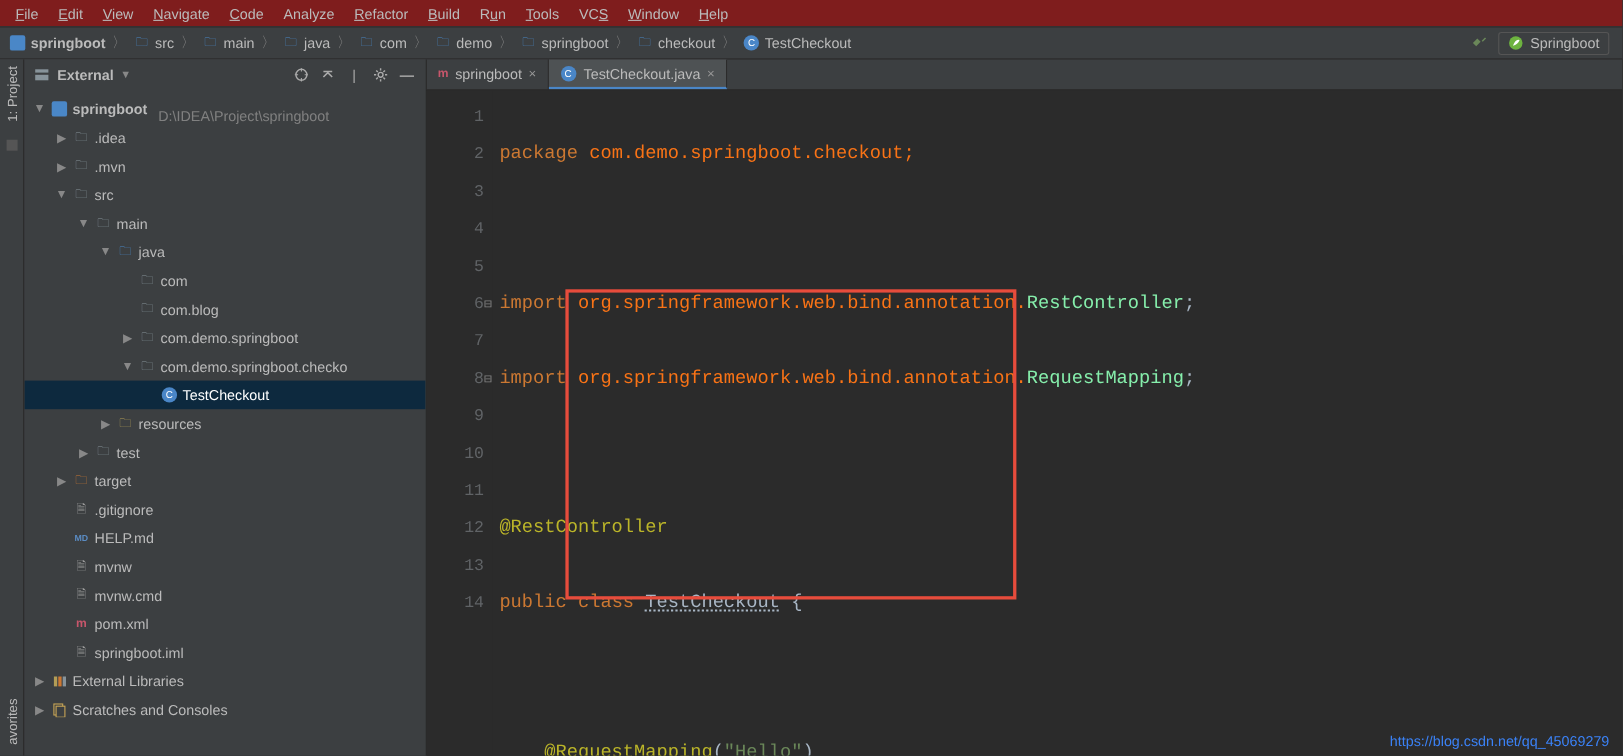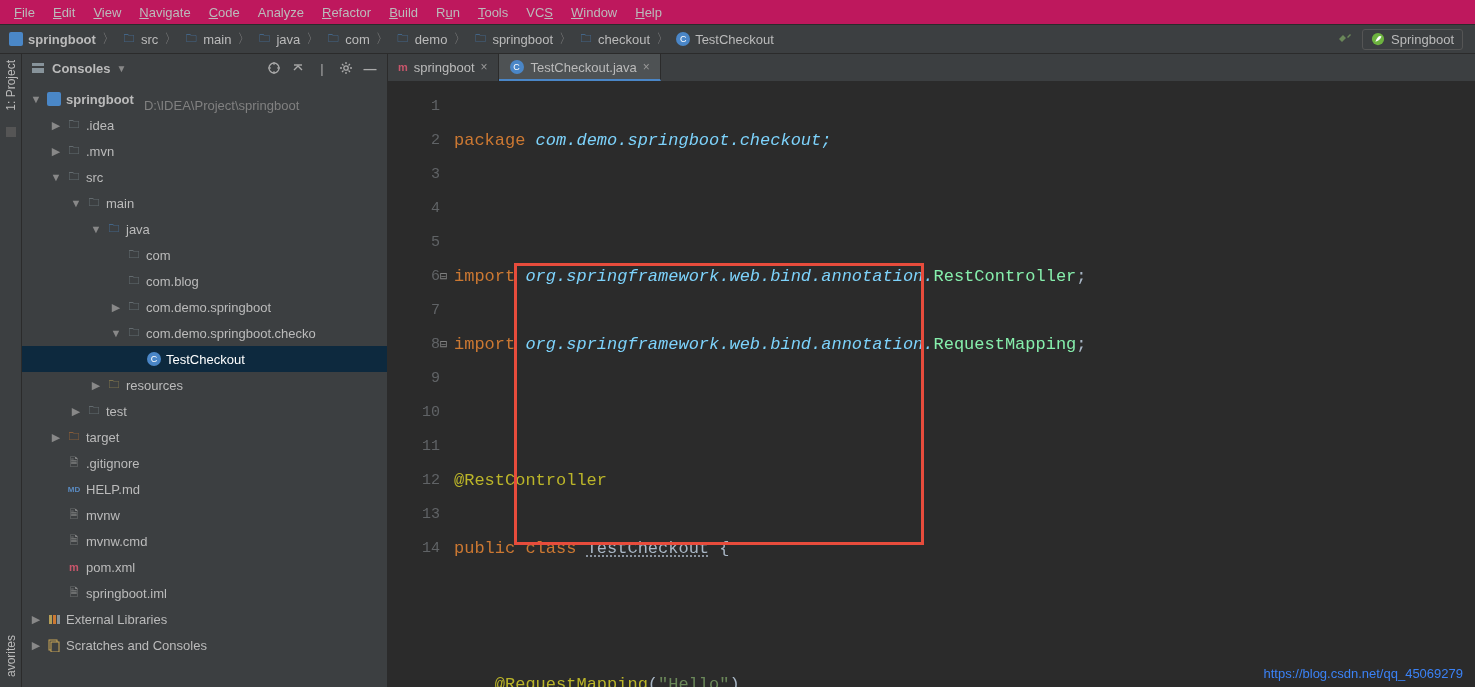--- a/index.html
+++ b/index.html
@@ -12,21 +12,21 @@
     height: 687px;
     overflow: hidden;
     position: relative;
   }
   
   .menubar {
     display: flex;
     align-items: center;
     height: 24px;
     padding: 0 6px;
-    background: #be185d;
+    background: #7f1d1d;
     gap: 2px;
   }
   .menubar .menu-item {
     padding: 2px 8px;
     color: #bbbbbb;
     cursor: pointer;
   }
   .menubar .menu-item .ul { text-decoration: underline; }
 
   
@@ -242,21 +242,21 @@
     position: relative;
     white-space: pre;
   }
   .code .line { height: 34px; display: block; }
   .kw { color: #cc7832; }
   .ann { color: #bbb529; }
   .str { color: #6a8759; }
   .cls { color: #a9b7c6; }
   .classname { color: #86efac; }
   .underline-wavy { text-decoration: underline dotted #a9b7c6; text-underline-offset: 3px; }
-  .pkg { color: #7dd3fc; font-style: italic; }
+  .pkg { color: #f97316; }
   
   .red-box {
     position: absolute;
     left: 66px;
     top: 181px;
     width: 410px;
     height: 282px;
     border: 3px solid #e74c3c;
     pointer-events: none;
   }
@@ -380,21 +380,21 @@
 
   <div class="project-pane">
     <div class="project-header">
       <span class="title">
         <span class="icon-box">
           <svg width="14" height="14" viewBox="0 0 14 14">
               <rect x="1" y="2" width="12" height="3" fill="#87939a"></rect>
               <rect x="1" y="7" width="12" height="5" fill="#87939a"></rect>
             </svg>
         </span>
-        <span>Consoles</span>
+        <span>External</span>
         <span style="font-size:10px;color:#888;">▼</span>
       </span>
       <span class="spacer"></span>
       <span class="tool-btn">
         <svg width="14" height="14" viewBox="0 0 14 14">
             <circle cx="7" cy="7" r="5" stroke="#aaa" fill="none" stroke-width="1.3"></circle>
             <line x1="7" y1="1" x2="7" y2="4" stroke="#aaa"></line>
             <line x1="7" y1="10" x2="7" y2="13" stroke="#aaa"></line>
             <line x1="1" y1="7" x2="4" y2="7" stroke="#aaa"></line>
             <line x1="10" y1="7" x2="13" y2="7" stroke="#aaa"></line>

